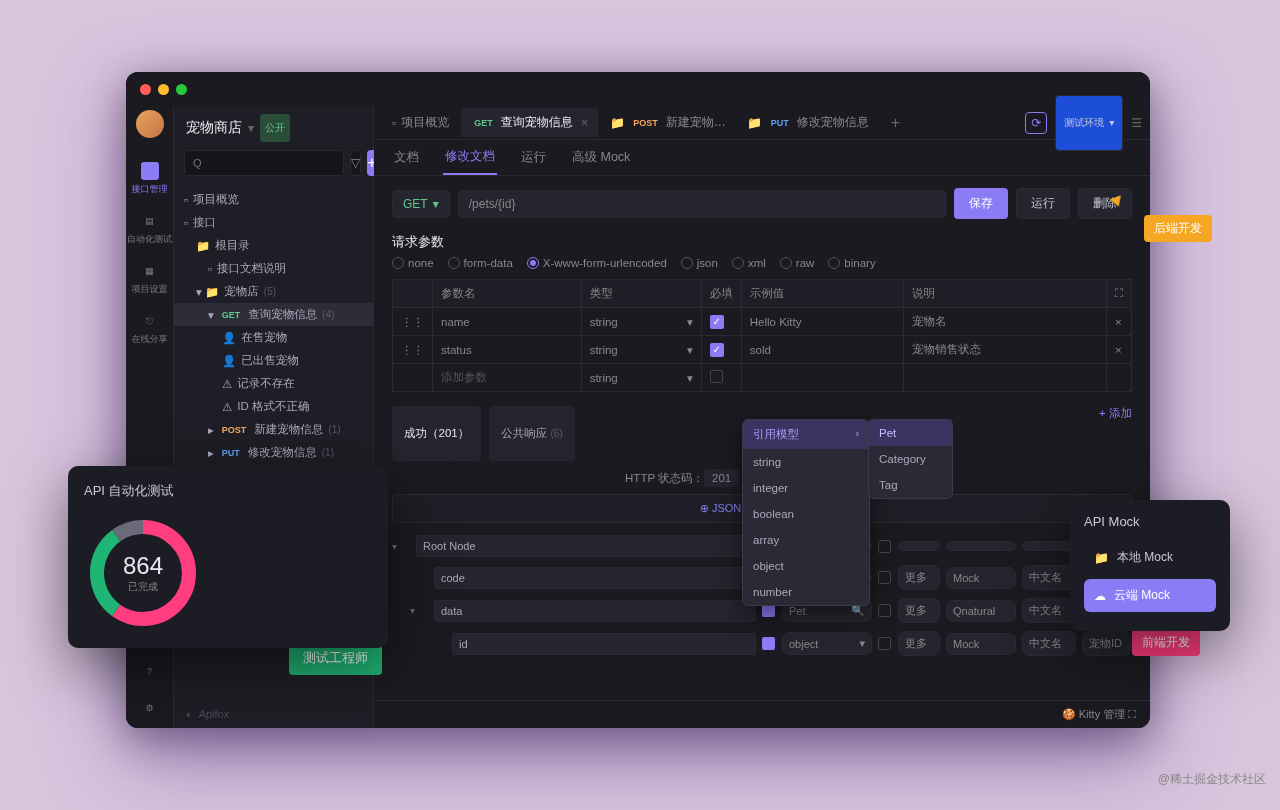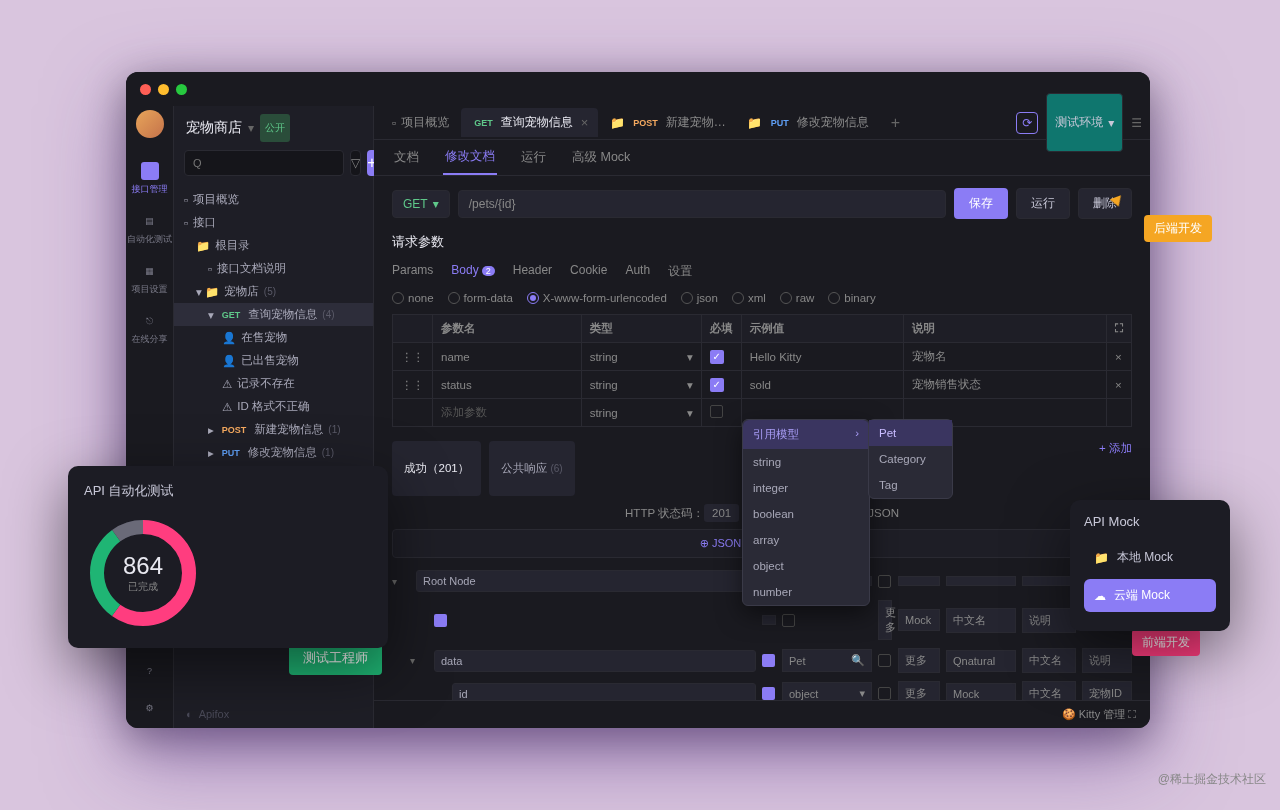--- a/index.html
+++ b/index.html
@@ -32,21 +32,21 @@
 .m-get{color:#5fc88a}.m-post{color:#f5a95f}.m-put{color:#5f9ff5}.m-del{color:#f55f6a}
 .cnt{font-size:10px;color:#5a5a68}
 .sbfoot{padding:8px 12px;color:#4a4a58;display:flex;align-items:center;gap:6px;font-size:11px}
 .main{flex:1;background:#1a1a20;display:flex;flex-direction:column;min-width:0}
 .tabbar{height:34px;display:flex;align-items:center;border-bottom:1px solid #2a2a32;padding:0 8px;font-size:12px;gap:2px}
 .tab{padding:6px 10px;display:flex;align-items:center;gap:5px;color:#888;border-radius:4px 4px 0 0;cursor:pointer}
 .tab.act{background:#252530;color:#e8e8f0}
 .tabx{color:#666;font-size:13px;margin-left:3px}
 .tbspacer{flex:1}
 .refresh{width:22px;height:22px;border:1px solid #8b7cf5;border-radius:4px;display:flex;align-items:center;justify-content:center;color:#8b7cf5;margin-right:6px}
-.envsel{background:#0f766e;border:1px solid #2a2a32;padding:20px 8px;border-radius:4px;color:#c8c8d8;font-size:12px;display:flex;align-items:center;gap:5px}
+.envsel{background:#1d4ed8;border:1px solid #2a2a32;padding:20px 8px;border-radius:4px;color:#c8c8d8;font-size:10px;display:flex;align-items:center;gap:5px}
 .subtabs{height:36px;display:flex;align-items:center;padding:0 18px;gap:22px;color:#888;font-size:12.5px;border-bottom:1px solid #2a2a32}
 .subtab{padding:8px 2px;cursor:pointer}
 .subtab.act{color:#8b7cf5;border-bottom:2px solid #8b7cf5}
 .content{flex:1;overflow-y:auto;padding:12px 18px;font-size:12px;color:#a8a8b8;position:relative}
 .urlrow{display:flex;gap:8px;align-items:center;margin-bottom:14px}
 .methbtn{background:#252530;border:1px solid #2a2a32;padding:6px 10px;border-radius:4px;color:#5fc88a;font-size:12px;display:flex;align-items:center;gap:5px}
 .urlinput{flex:1;background:#252530;border:1px solid #2a2a32;padding:6px 10px;border-radius:4px;color:#888}
 .btn{padding:6px 14px;border-radius:4px;font-size:12px;cursor:pointer;border:1px solid transparent}
 .btn.pri{background:#8b7cf5;color:#fff}
 .btn.sec{background:#252530;border-color:#2a2a32;color:#c8c8d8}
@@ -55,34 +55,34 @@
 .reqtab{color:#888;cursor:pointer;padding:4px 0}
 .reqtab.act{color:#8b7cf5}
 .badge{background:#8b7cf5;color:#fff;font-size:9px;padding:0 4px;border-radius:6px;margin-left:3px}
 .radiorow{display:flex;gap:14px;margin:6px 0 10px;font-size:11.5px;color:#888}
 .radio{display:flex;align-items:flex-start;gap:4px}
 .rcircle{width:12px;height:12px;border:1.5px solid #555;border-radius:50%;display:flex;align-items:center;justify-content:center}
 .radio.act .rcircle{border-color:#8b7cf5}
 .radio.act .rcircle::after{content:"";width:6px;height:6px;background:#8b7cf5;border-radius:50%}
 .table{width:100%;border-collapse:collapse;font-size:11.5px}
 .table th,.table td{border:1px solid #2a2a32;padding:6px 8px;text-align:left;color:#888}
-.table th{background:#1e1e26;font-weight:700}
+.table th{background:#1e1e26;font-weight:400}
 .chk{width:14px;height:14px;background:#8b7cf5;border-radius:2px;display:inline-flex;align-items:center;justify-content:center;color:#fff;font-size:10px}
 .chk::after{content:"✓"}
 .typesel{color:#888;display:flex;justify-content:space-between;align-items:center}
 .resprow{display:flex;gap:8px;margin:14px 0 10px}
 .resptab{background:#252530;padding:20px 12px;border-radius:4px;font-size:11.5px;cursor:pointer}
 .resptab.act{color:#e8e8f0}
 .addlink{margin-left:auto;color:#8b7cf5;font-size:11.5px}
 .metarow{display:flex;justify-content:center;gap:30px;margin:8px 0;font-size:11.5px;color:#888}
 .jsonbar{text-align:center;padding:6px;font-size:11px;color:#8b7cf5;background:#1e1e26;border:1px solid #2a2a32;border-radius:4px;margin:6px 0}
 .schema{margin-top:8px}
 .schemarow{display:grid;grid-template-columns:18px 1fr 14px 90px 14px 42px 70px 54px 50px;gap:6px;align-items:center;padding:4px 0;font-size:11px;color:#888}
 .schemarow input{background:#252530;border:1px solid #2a2a32;padding:4px 6px;border-radius:3px;color:#a8a8b8;font-size:11px;width:100%}
-.schemarow .cell{background:#252530;border:1px solid #2a2a32;padding:4px 6px;border-radius:0;display:flex;align-items:center;justify-content:space-between}
+.schemarow .cell{background:#252530;border:1px solid #2a2a32;padding:4px 6px;border-radius:7px;display:flex;align-items:center;justify-content:space-between}
 .caret{color:#666;font-size:10px}
 .chk2{width:13px;height:13px;background:#8b7cf5;border-radius:2px;display:inline-block}
 .chk2.off{background:transparent;border:1px solid #444}
 .footbar{height:28px;border-top:1px solid #2a2a32;display:flex;align-items:center;justify-content:flex-end;padding:0 14px;font-size:11px;color:#888;gap:10px}
 
 
 .callout{position:absolute;padding:5px 10px;border-radius:4px;font-size:12px;color:#fff;font-weight:500}
 .co-orange{background:#f5a623;right:68px;top:215px}
 .co-blue{background:#1888ff;left:864px;top:443px}
 .co-pink{background:#ff3d7f;right:80px;top:629px}
@@ -220,28 +220,20 @@
       </div>
       <div class="content">
         <div class="urlrow">
           <div class="methbtn"><span>GET</span> ▾</div>
           <div class="urlinput">/pets/{id}</div>
           <div class="btn pri">保存</div>
           <div class="btn sec">运行</div>
           <div class="btn sec">删除</div>
         </div>
         <div class="sechead">请求参数</div>
-        <div class="reqtabs">
-          <div class="reqtab">Params</div>
-          <div class="reqtab act"><span>Body</span><span class="badge">2</span></div>
-          <div class="reqtab">Header</div>
-          <div class="reqtab">Cookie</div>
-          <div class="reqtab">Auth</div>
-          <div class="reqtab">设置</div>
-        </div>
         <div class="radiorow">
           <div class="radio">
               <span class="rcircle"></span>
               <span>none</span>
             </div>
           <div class="radio">
               <span class="rcircle"></span>
               <span>form-data</span>
             </div>
           <div class="radio act">
@@ -339,20 +331,21 @@
               <span class="chk2 off"></span>
               <div class="cell"></div>
               <span class="chk2 off"></span>
               <div class="cell"></div>
               <div class="cell"></div>
               <div class="cell"></div>
               <div class="cell"></div>
             </div>
           <div class="schemarow" style="padding-left:18px">
               <span></span>
+              <input value="code" style="">
               <span class="chk2"></span>
               <div class="cell"></div>
               <span class="chk2 off"></span>
               <div class="cell">更多</div>
               <div class="cell">Mock</div>
               <div class="cell">中文名</div>
               <div class="cell">说明</div>
             </div>
           <div class="schemarow" style="padding-left:18px">
               <span class="caret">▾</span>

